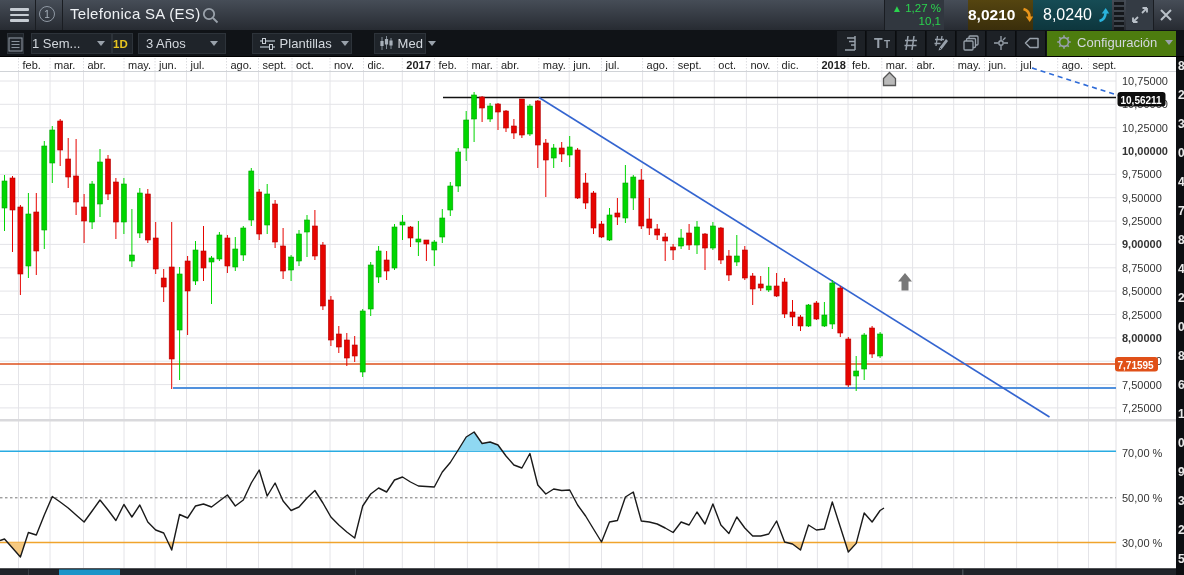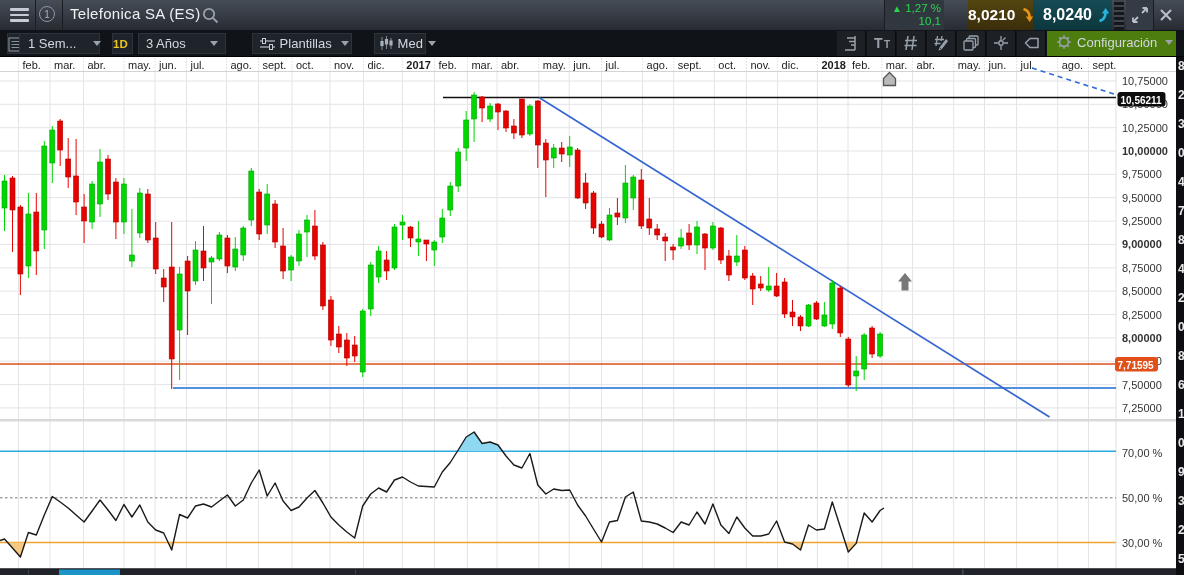--- a/index.html
+++ b/index.html
@@ -11,21 +11,21 @@
 .circ1 { position:absolute; left:39px; top:6px; width:16px; height:16px; border:1.5px solid #8f98a3;
   border-radius:50%; color:#aab3bd; font-size:10px; text-align:center; line-height:15px; }
 .title { position:absolute; left:70px; top:5px; font-size:15px; color:#eef1f4; letter-spacing:0.3px; }
 .chg { position:absolute; left:884px; top:0; width:60px; height:30px; background:#31373f;
   border-left:1px solid #1a1d22; color:#2bd44e; font-size:11.5px; font-weight:normal; text-align:right;
   padding:2px 3px 0 0; line-height:13px; }
 .sell { position:absolute; white-space:nowrap; left:948px; top:0; width:80px; height:30px;
   background:linear-gradient(#554510,#3a2e0b); color:#fff; font-size:15.5px; font-weight:bold;
   text-align:left; line-height:30px; padding-left:0;margin-left:20px; }
 .buy { position:absolute; white-space:nowrap; left:1033px; top:0; width:79px; height:30px;
-  background:linear-gradient(#164c55,#0d363d); color:#fff; font-size:16px; font-weight:bold;
+  background:linear-gradient(#164c55,#0d363d); color:#fff; font-size:16px; font-weight:normal;
   line-height:30px; padding-left:10px; }
 .stripes { position:absolute; left:1113.5px; top:0; width:10px; height:30px;
   background:repeating-linear-gradient(#3e454d 0 2.5px,#14171b 2.5px 5px); }
 .expandbtn { position:absolute; left:1126px; top:0; width:28px; height:30px; background:#343b44;
   border-right:1px solid #191c21; }
 .closebtn { position:absolute; left:1155px; top:0; width:23px; height:30px; }
 .toolbar { position:absolute; left:0; top:30px; width:1184px; height:27px; background:#101317;
   border-bottom:1px solid #000; }
 .grp { position:absolute; top:33px; height:21px; background:#1f242a; border:1px solid #2d333a;
   color:#d3d8de; font-size:13px; line-height:20px; white-space:nowrap; }
@@ -295,21 +295,21 @@
    <path d="M6 10l10 10M16 10L6 20" stroke="#b9c0c8" stroke-width="2" fill="none"></path>
       </svg></div>
 </div>
 <div class="toolbar-items">
  <div class="grp" style="left:7px;width:17px;text-align:center">
   <svg width="15" height="15" viewBox="0 0 15 15" style="margin-top:3px">
    <rect x="1" y="1" width="13" height="13" fill="none" stroke="#8a939d" stroke-width="1.1"></rect>
    <path d="M3.5 4.5h8M3.5 7.5h8M3.5 10.5h8" stroke="#8a939d" stroke-width="1.1"></path>
       </svg>
  </div>
- <div class="grp" style="left:19px;width:81px;padding-left:8px">1 Sem...<span class="caret" style="margin-left:17px"></span></div>
+ <div class="grp" style="left:31px;width:81px;">1 Sem...<span class="caret" style="margin-left:17px"></span></div>
  <div class="grp" style="left:112px;width:21px;text-align:left;color:#e8c520;font-weight:bold;font-size:11.5px">1D</div>
  <div class="grp" style="left:138px;width:88px;padding-left:7px">3 Años<span class="caret" style="margin-left:24px"></span></div>
  <div class="grp" style="left:252px;width:100px;padding-left:6px">
   <svg width="17" height="14" viewBox="0 0 17 14" style="vertical-align:-2.5px">
    <path d="M1 4h15M1 10h15" stroke="#98a1ab" stroke-width="1.4"></path>
    <rect x="3.5" y="1.5" width="3" height="5" fill="#1f242a" stroke="#c6ccd3"></rect>
    <rect x="10.5" y="7.5" width="3" height="5" fill="#1f242a" stroke="#c6ccd3"></rect>
       </svg>
   Plantillas<span class="caret" style="margin-left:9px"></span></div>
  <div class="grp" style="left:374px;width:52px;padding-left:4px">

